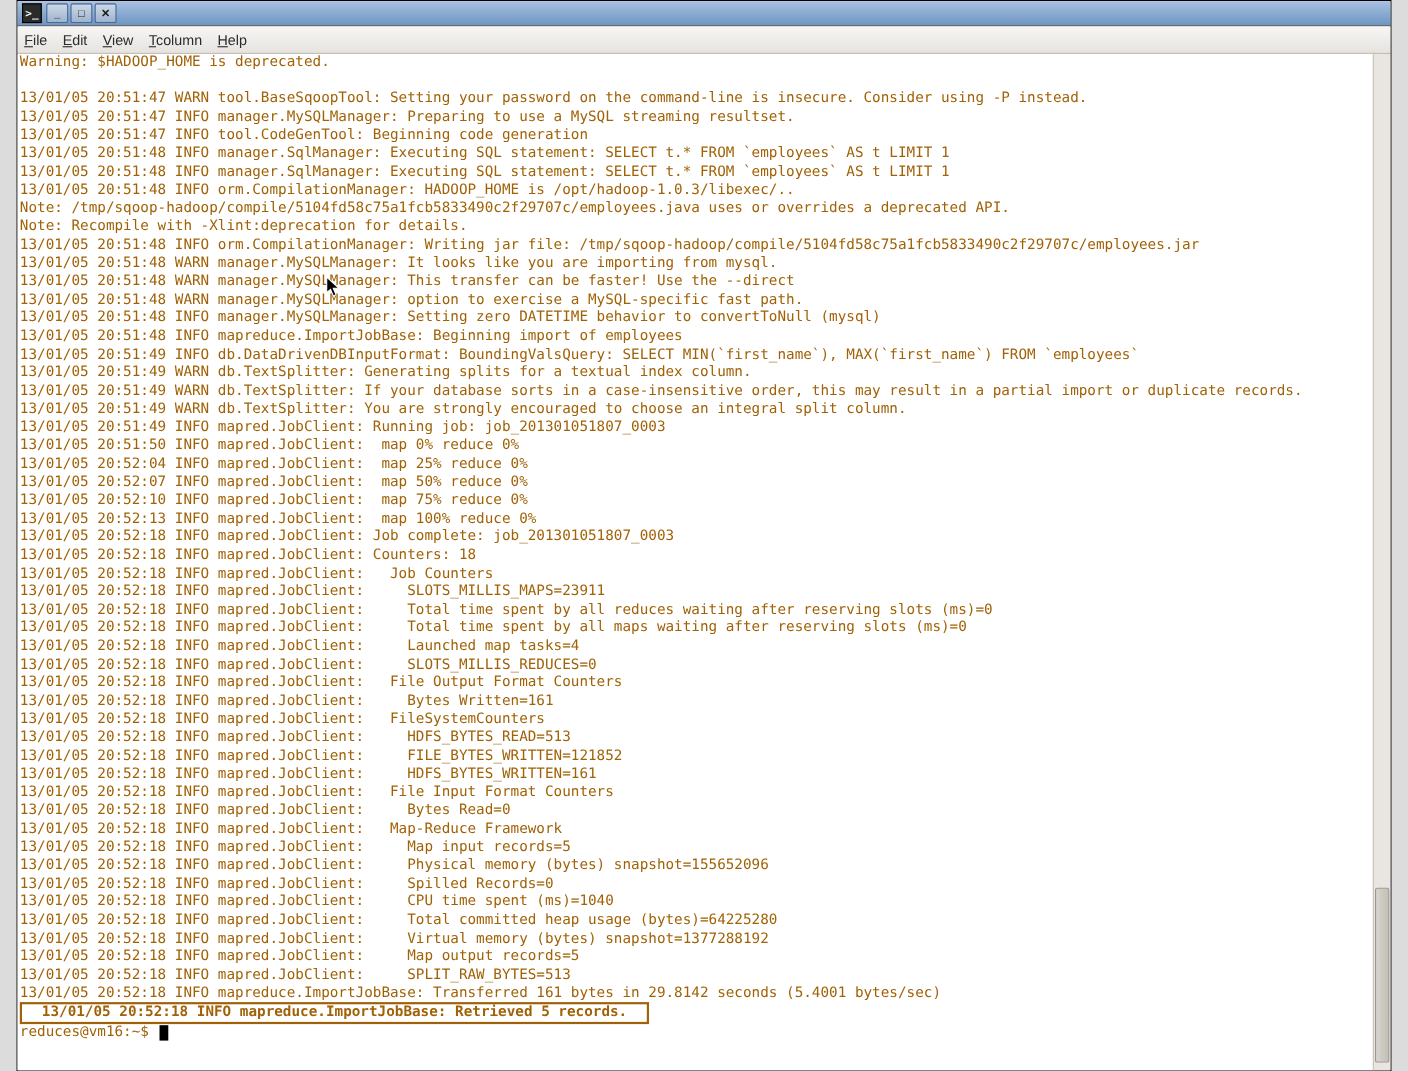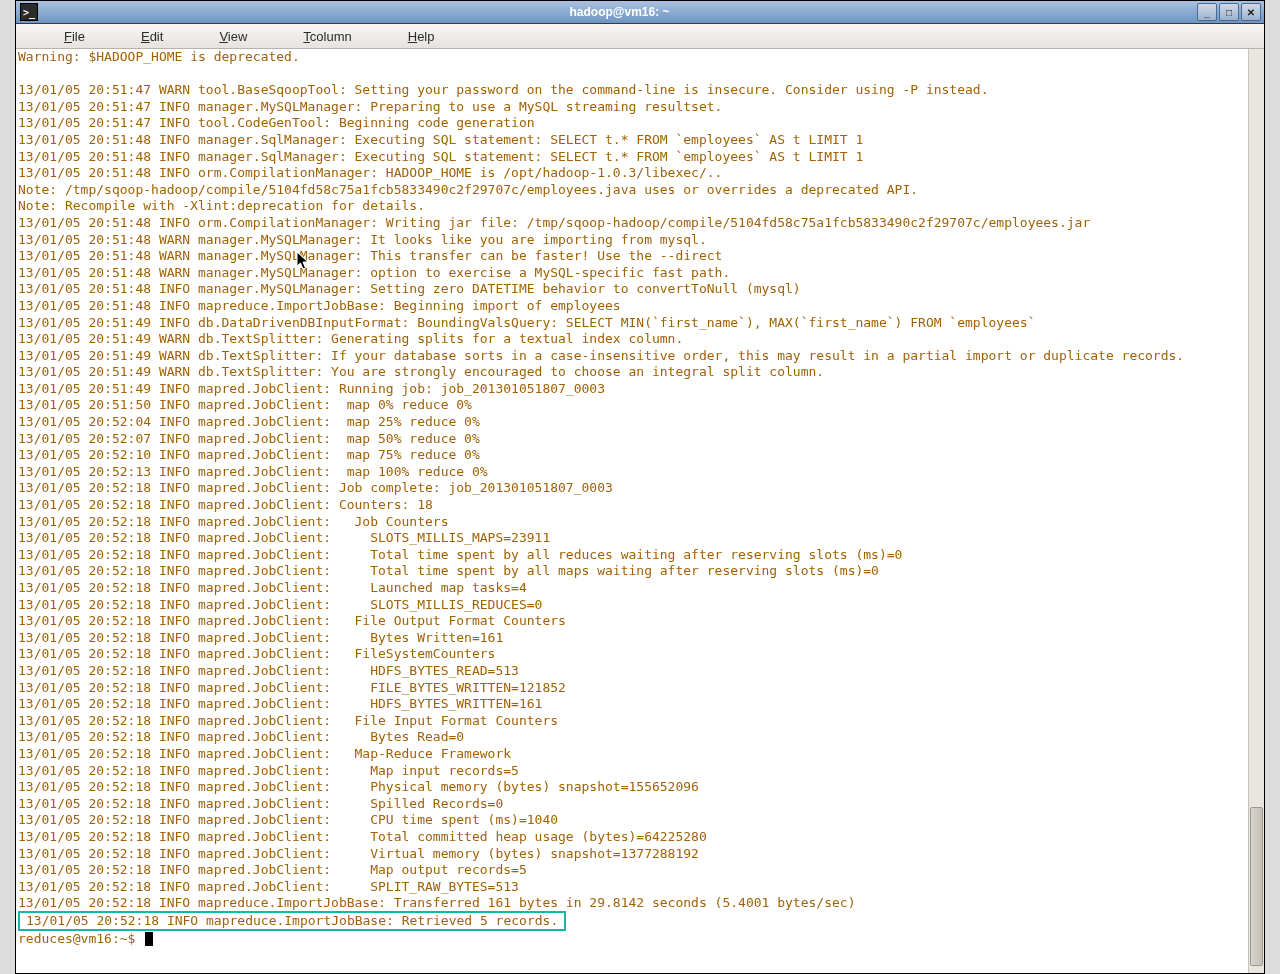--- a/index.html
+++ b/index.html
@@ -3,38 +3,37 @@
 <meta charset="utf-8">
 <style>
   html,body{margin:0;padding:0;height:100%;font-family:sans-serif;background:#dcdcdc;}
   .window{width:1250px;height:974px;margin:0 auto;background:#fff;border:1px solid #000;display:flex;flex-direction:column;box-sizing:border-box;}
   .titlebar{height:22px;background:linear-gradient(to bottom,#a9c1e0,#6d95c3);display:flex;align-items:center;color:#fff;font-weight:bold;font-size:12px;border-bottom:1px solid #3a3a3a;}
   .titlebar-icon{width:16px;height:16px;margin:0 4px;background:#2b2b2b;border:1px solid #000;display:flex;align-items:center;justify-content:center;color:#eee;font-size:10px;font-family:monospace;}
   .titlebar-title{flex:1;text-align:center;}
   .win-buttons{display:flex;gap:2px;margin-right:3px;}
   .win-btn{width:18px;height:16px;background:linear-gradient(to bottom,#cfd9e6,#9eb3cf);border:1px solid #4a6a94;border-radius:2px;display:flex;align-items:center;justify-content:center;font-size:10px;color:#1b1b1b;cursor:pointer;}
   .menubar{height:24px;background:linear-gradient(to bottom,#f7f6f5,#e6e3df);border-bottom:1px solid #b7b2aa;display:flex;align-items:center;padding:0 6px;font-size:13px;color:#2b2b2b;}
-  .menu-item{margin-right:14px;cursor:pointer;margin-left:42px;}
+  .menu-item{margin-right:14px;cursor:pointer;}
   .menu-item u{text-decoration:underline;}
   .terminal-wrap{flex:1;display:flex;min-height:0;}
   .terminal{flex:1;background:#ffffff;color:#a16207;font-family:"DejaVu Sans Mono","Liberation Mono",monospace;font-size:13px;line-height:16.6px;white-space:pre;overflow:hidden;padding:0 0 0 2px;}
   .scrollbar{width:15px;background:#e9e6e1;border-left:1px solid #c7c2ba;position:relative;}
   .scroll-thumb{position:absolute;left:1px;right:1px;top:82%;height:17%;background:linear-gradient(to right,#d8d5cf,#c4bfb6);border:1px solid #9c968b;border-radius:2px;}
-  .hl{display:inline-block;border:2px solid #14b8a6;padding:0 6px;margin-top:-1px;}
+  .hl{display:inline-block;border:2px solid #a16207;padding:0 18px;margin-top:-1px;font-weight:bold;}
   .cursor{display:inline-block;width:8px;height:14px;background:#000;vertical-align:text-bottom;margin-left:2px;}
   .mouse-cursor{position:absolute;pointer-events:none;}
 </style>
 </head>
 <body>
 
 <div class="window">
 
   <div class="titlebar">
     <div class="titlebar-icon">&gt;_</div>
-    <div class="titlebar-title">hadoop@vm16: ~</div>
     <div class="win-buttons">
       <div class="win-btn">_</div>
       <div class="win-btn">□</div>
       <div class="win-btn">✕</div>
     </div>
   </div>
 
   <div class="menubar">
     <span class="menu-item"><u>F</u><span>ile</span></span>
     <span class="menu-item"><u>E</u><span>dit</span></span>

